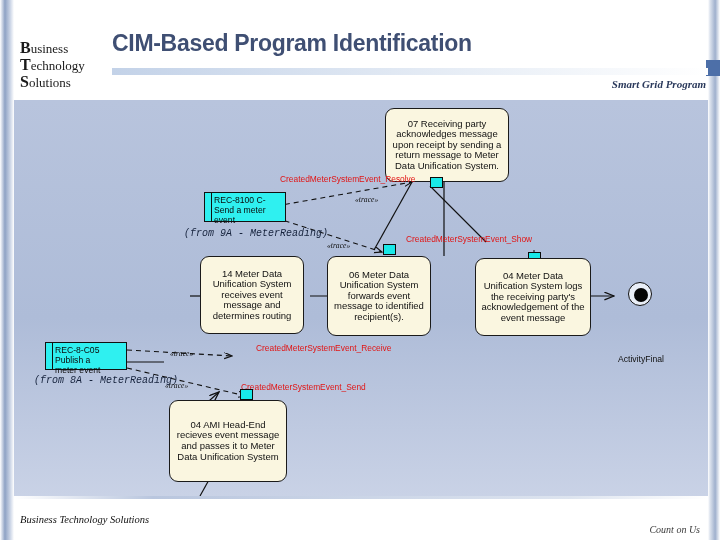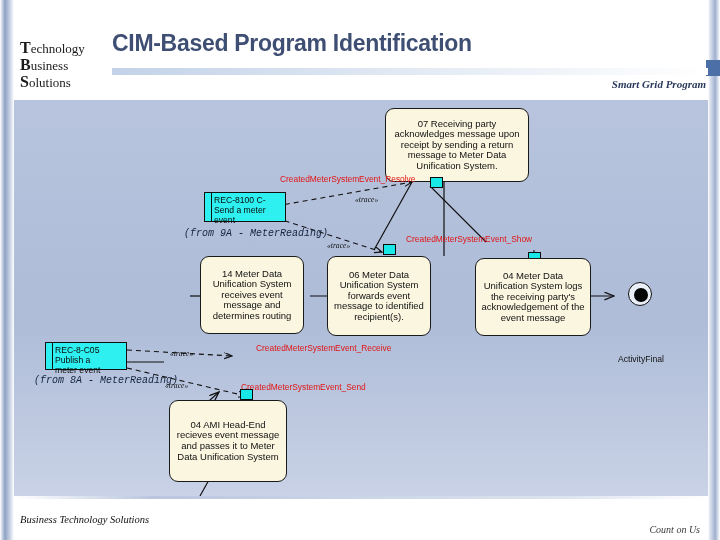--- a/index.html
+++ b/index.html
@@ -85,22 +85,22 @@
 <body>
 
 <div id="slide">
 
   <div class="edge-left"></div>
   <div class="edge-right"></div>
   <div class="hdr-band"></div>
   <div class="hdr-blue-tab"></div>
 
   <div class="logo-bts">
+    <span class="ln"><span class="cap">B</span><span>usiness</span></span>
     <span class="ln"><span class="cap">T</span><span>echnology</span></span>
-    <span class="ln"><span class="cap">B</span><span>usiness</span></span>
     <span class="ln"><span class="cap">S</span><span>olutions</span></span>
   </div>
   <div class="title">CIM-Based Program Identification</div>
   <div class="hdr-rule"></div>
   <div class="hdr-sub">Smart Grid Program</div>
 
   <div class="canvas">
     <div class="canvas-inner">
 
       <svg class="wires">
@@ -129,21 +129,21 @@
         <path d="M196,378 L186,396" fill="none" stroke="#101010" stroke-width="1.2"></path>
 
         <path d="M262,106 L398,82" fill="none" stroke="#101010" stroke-width="1.1" stroke-dasharray="5,4" marker-end="url(#ahs)"></path>
         <path d="M262,118 L368,152" fill="none" stroke="#101010" stroke-width="1.1" stroke-dasharray="5,4" marker-end="url(#ahs)"></path>
         <path d="M113,250 L218,256" fill="none" stroke="#101010" stroke-width="1.1" stroke-dasharray="5,4" marker-end="url(#ahs)"></path>
         <path d="M113,268 L232,296" fill="none" stroke="#101010" stroke-width="1.1" stroke-dasharray="5,4" marker-end="url(#ahs)"></path>
         <path d="M416,86 L472,142" fill="none" stroke="#101010" stroke-width="1.1"></path>
         <path d="M520,150 L520,160" fill="none" stroke="#101010" stroke-width="1.1"></path>
       </svg>
 
-      <div class="act" style="left:371px; top:8px; width:144px; height:74px;">07 Receiving party acknowledges message upon receipt by sending a return message to Meter Data Unification System.</div>
+      <div class="act" style="left:371px; top:8px; width:124px; height:74px;">07 Receiving party acknowledges message upon receipt by sending a return message to Meter Data Unification System.</div>
       <div class="pin" style="left:416px; top:77px;"></div>
 
       <div class="svc" style="left:266px; top:74px;">CreatedMeterSystemEvent_Resolve</div>
       <div class="trc" style="left:341px; top:95px;">«trace»</div>
       <div class="trc" style="left:313px; top:141px;">«trace»</div>
 
       <div class="req" style="left:190px; top:92px; width:82px; height:30px;">REC-8100 C-Send a meter event</div>
       <div class="reqnote" style="left:170px; top:128px;">(from 9A - MeterReading)</div>
 
       <div class="svc" style="left:392px; top:134px;">CreatedMeterSystemEvent_Show</div>

